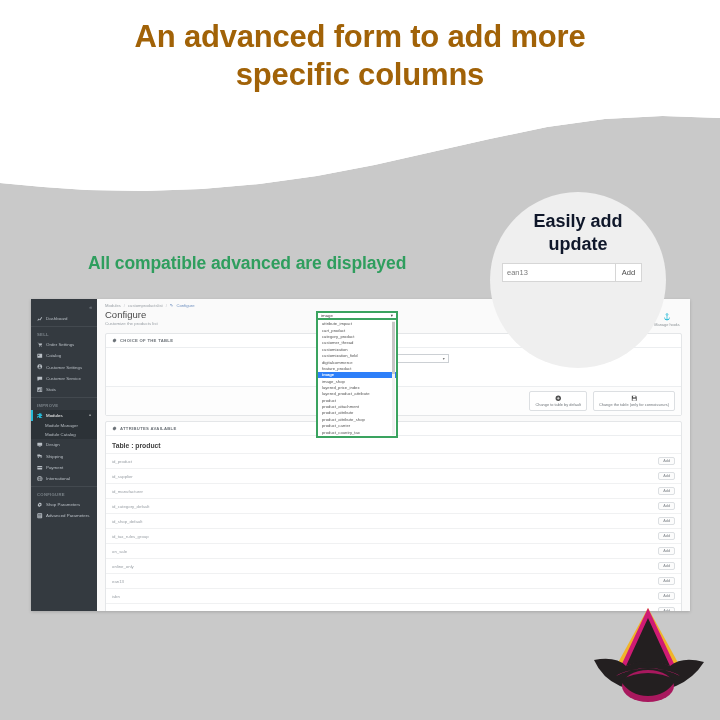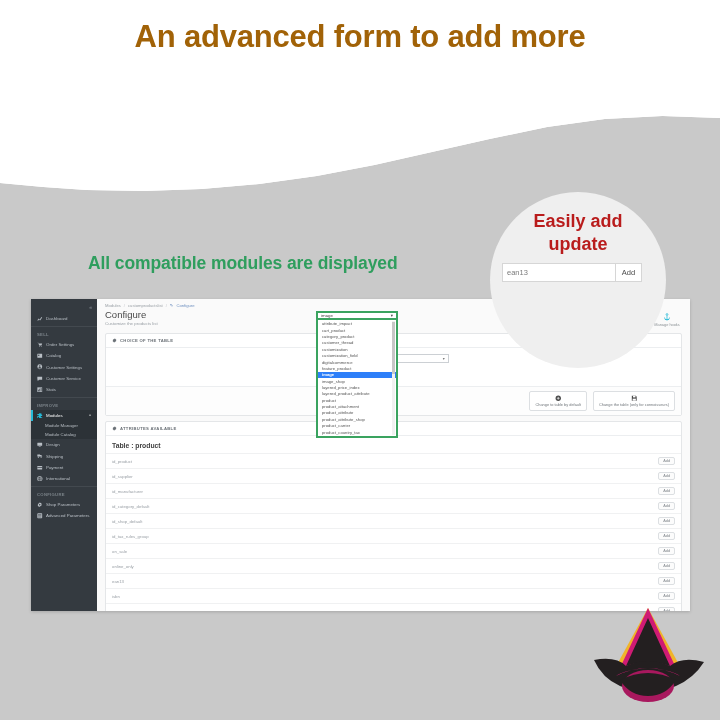--- a/index.html
+++ b/index.html
@@ -55,21 +55,21 @@
     position: absolute;
     left: 490px; top: 192px;
     width: 176px; height: 176px;
     border-radius: 50%;
     background: #efefef;
     z-index: 6;
   }
   .circle-title {
     position: absolute; left: 490px; top: 210px; width: 176px;
     text-align: center;
-    color: #b91c1c;
+    color: #0f172a;
     font-size: 18px; font-weight: bold; line-height: 1.25;
     z-index: 8;
   }
   .mini-form {
     position: absolute; left: 502px; top: 263px;
     width: 140px; height: 19px;
     display: flex; align-items: stretch;
     z-index: 8;
   }
   .mini-input {
@@ -223,23 +223,24 @@
   .mascot svg { width: 100%; height: 100%; display: block; }
 </style>
 </head>
 <body>
 
 <div class="bg-grey"></div>
 <div class="bg-white-top"></div>
 
 <div class="headline">
   <div>An advanced form to add more</div>
+  <div>specific columns</div>
 </div>
 
-<div class="green-caption">All compatible modules are displayed</div>
+<div class="green-caption">All compatible advanced are displayed</div>
 
 <div class="circle-callout"></div>
 <div class="circle-title">
   <div>Easily add</div>
   <div>update</div>
 </div>
 <div class="mini-form">
   <div class="mini-input">ean13</div>
   <div class="mini-add">Add</div>
 </div>

